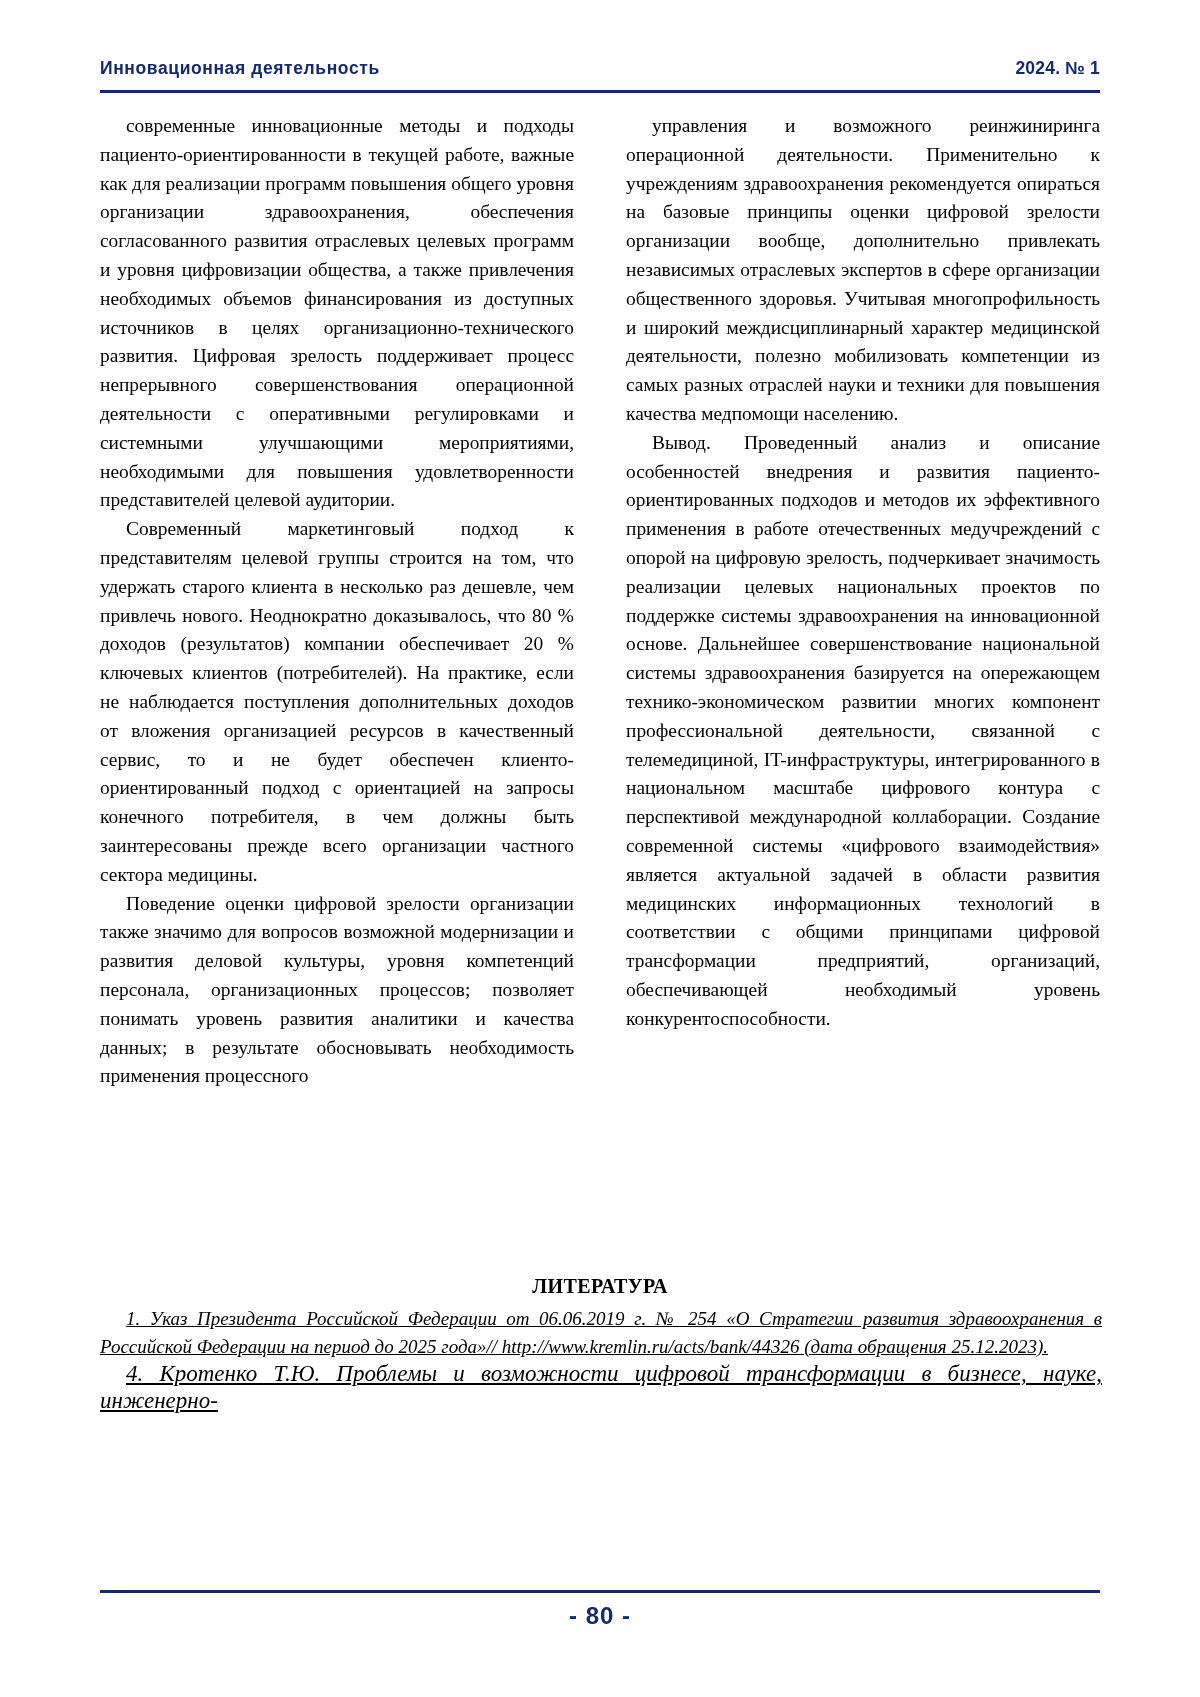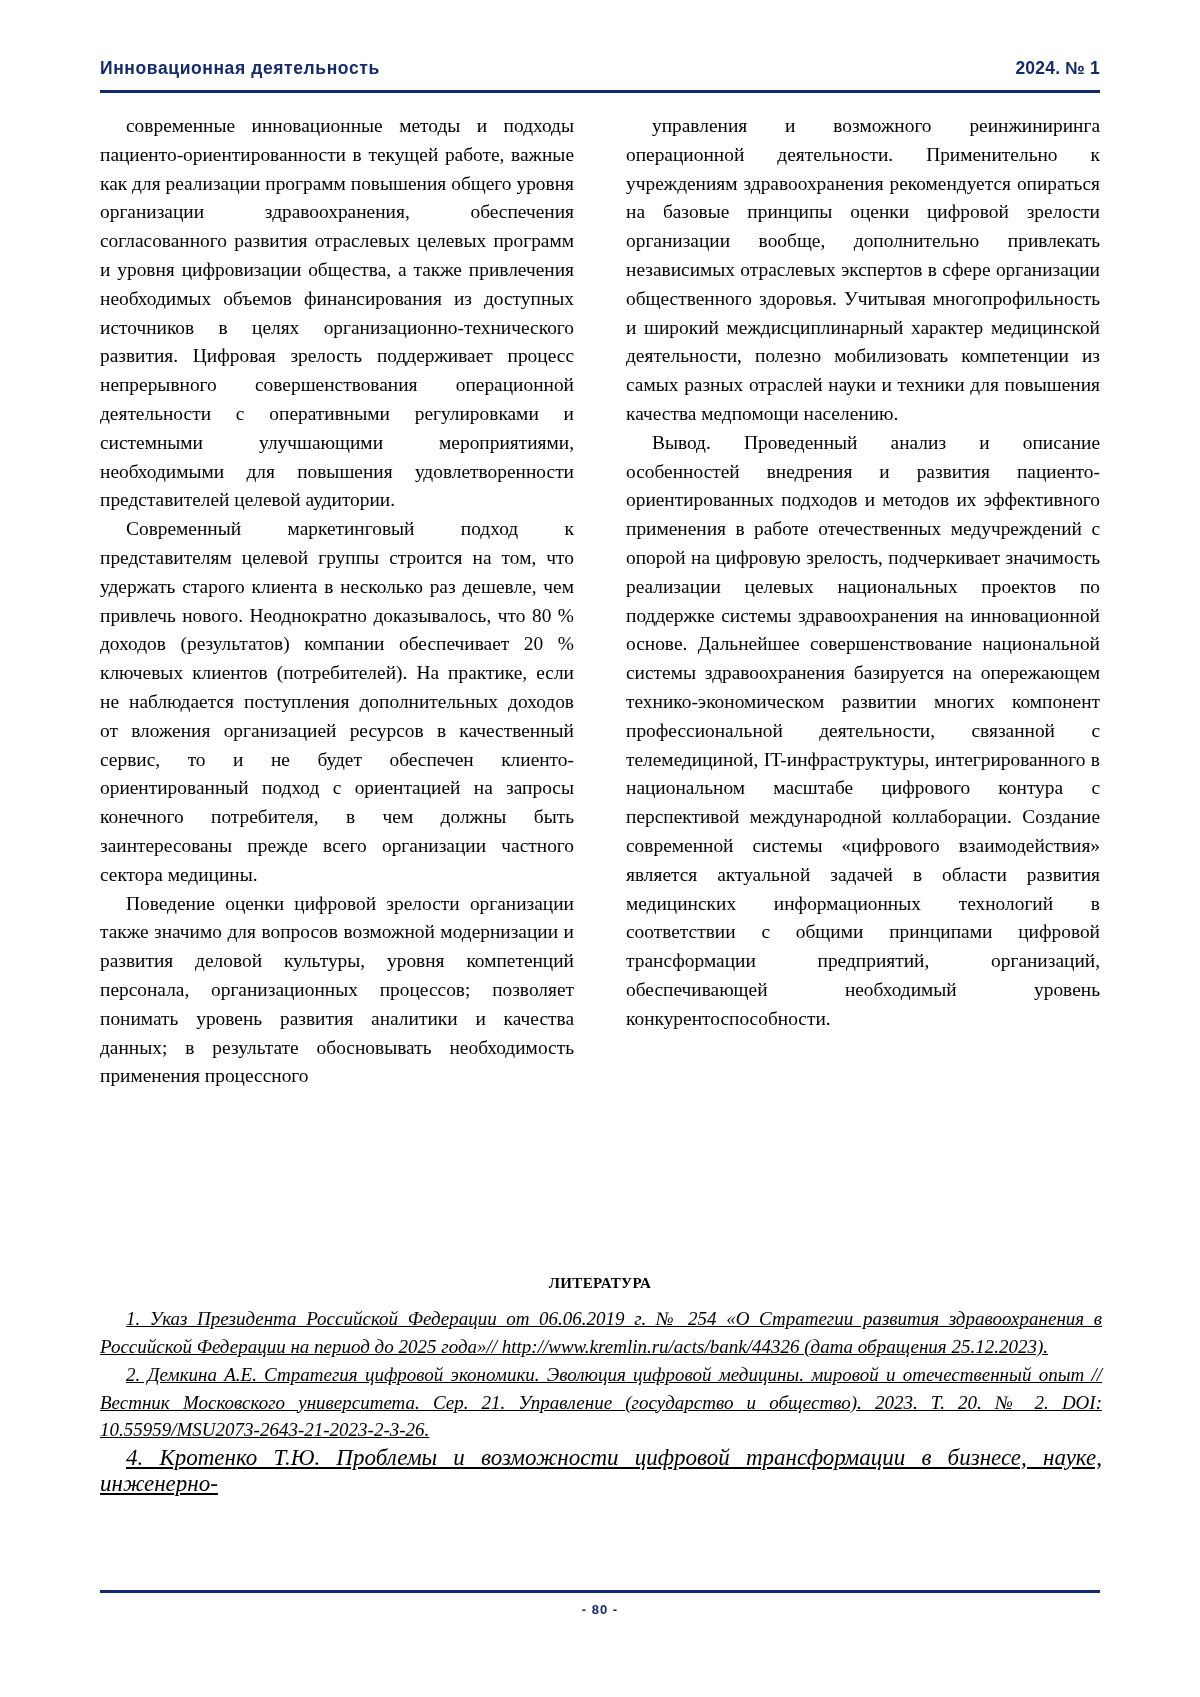--- a/index.html
+++ b/index.html
@@ -72,21 +72,21 @@
   }
   
   .lit-title {
     position: absolute;
     left: 100px;
     top: 1275px;
     width: 1000px;
     text-align: center;
     font-family: "Liberation Serif", serif;
     font-weight: bold;
-    font-size: 15px;
+    font-size: 20px;
     letter-spacing: 0.4px;
   }
   .lit-body {
     position: absolute;
     left: 100px;
     top: 1305px;
     width: 1002px;
   }
   .lit-body p {
     margin: 0 0 1px 0;
@@ -113,21 +113,21 @@
     box-sizing: border-box;
   }
   .footer-num {
     position: absolute;
     left: 100px;
     top: 1602px;
     width: 1000px;
     text-align: center;
     font-family: "Liberation Sans", sans-serif;
     font-weight: bold;
-    font-size: 13px;
+    font-size: 24px;
     color: #132a6e;
     letter-spacing: 1px;
   }
 </style>
 </head>
 <body>
 
 <div class="page">
 
   <div class="header">
@@ -144,20 +144,19 @@
     </div>
     <div class="col">
       <p>управления и возможного реинжиниринга операционной деятельности. Применительно к учреждениям здравоохранения рекомендуется опираться на базовые принципы оценки цифровой зрелости организации вообще, дополнительно привлекать независимых отраслевых экспертов в сфере организации общественного здоровья. Учитывая многопрофильность и широкий междисциплинарный характер медицинской деятельности, полезно мобилизовать компетенции из самых разных отраслей науки и техники для повышения качества медпомощи населению.</p>
       <p>Вывод. Проведенный анализ и описание особенностей внедрения и развития пациенто-ориентированных подходов и методов их эффективного применения в работе отечественных медучреждений с опорой на цифровую зрелость, подчеркивает значимость реализации целевых национальных проектов по поддержке системы здравоохранения на инновационной основе. Дальнейшее совершенствование национальной системы здравоохранения базируется на опережающем технико-экономическом развитии многих компонент профессиональной деятельности, связанной с телемедициной, IT-инфраструктуры, интегрированного в национальном масштабе цифрового контура с перспективой международной коллаборации. Создание современной системы «цифрового взаимодействия» является актуальной задачей в области развития медицинских информационных технологий в соответствии с общими принципами цифровой трансформации предприятий, организаций, обеспечивающей необходимый уровень конкурентоспособности.</p>
     </div>
   </div>
 
   <div class="lit-title">ЛИТЕРАТУРА</div>
   <div class="lit-body">
     <p>1. Указ Президента Российской Федерации от 06.06.2019 г. № 254 «О Стратегии развития здравоохранения в Российской Федерации на период до 2025 года»// http://www.kremlin.ru/acts/bank/44326 (дата обращения 25.12.2023).</p>
-    <p>2. Демкина А.Е. Стратегия цифровой экономики. Эволюция цифровой медицины. мировой и отечественный опыт // Вестник Московского университета. Сер. 21. Управление (государство и общество). 2023. Т. 20. № 2. DOI: 10.55959/MSU2073-2643-21-2023-2-3-26.</p>
     <p class="tight">4. Кротенко Т.Ю. Проблемы и возможности цифровой трансформации в бизнесе, науке, инженерно-</p>
   </div>
 
   <div class="footer-rule"></div>
   <div class="footer-num">- 80 -</div>
 
 </div>
 
 </body></html>

